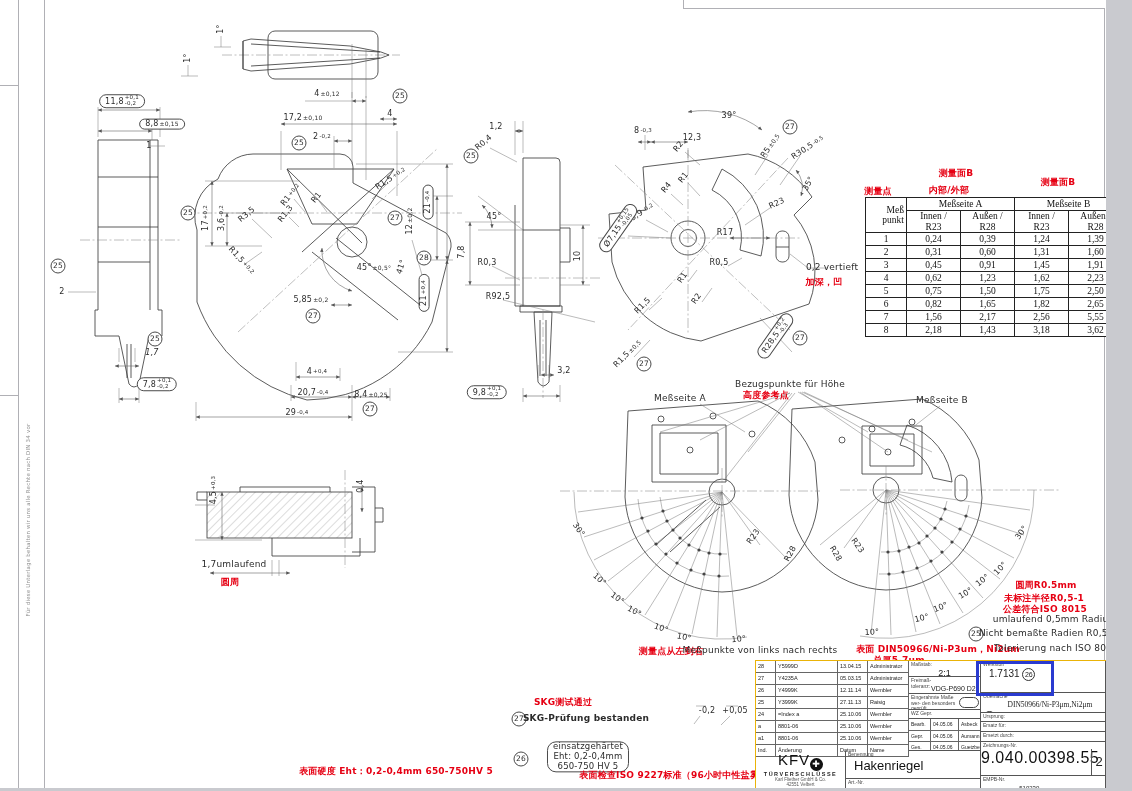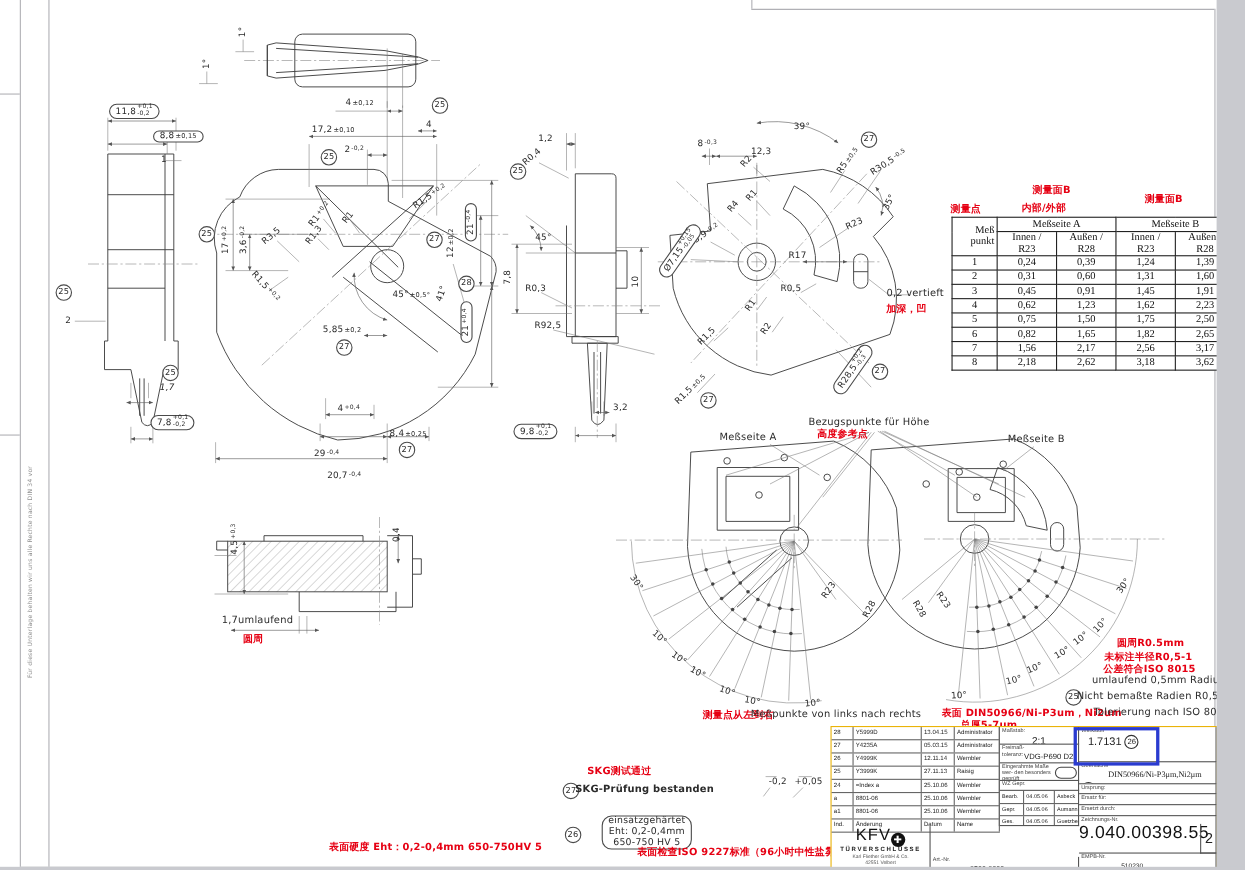--- a/index.html
+++ b/index.html
@@ -306,21 +306,21 @@
           <i></i>
         </span></div>
       <div class="ann" style="left: 311px; top: 300px; transform: translate(-50%, -50%);"><span>5,85</span><span class="t2">±0,2</span></div>
       <div class="ann circ" style="left: 313px; top: 316px; transform: translate(-50%, -50%);">
         <span>27</span>
       </div>
       <div class="ann" style="left: 317px; top: 372px; transform: translate(-50%, -50%);"><span>4</span><span class="tt">
           <i>+0,4</i>
           <i></i>
         </span></div>
-      <div class="ann" style="left: 313px; top: 393px; transform: translate(-50%, -50%); margin-top: 40px;"><span>20,7</span><span class="tt">
+      <div class="ann" style="left: 313px; top: 393px; transform: translate(-50%, -50%);"><span>20,7</span><span class="tt">
           <i></i>
           <i>-0,4</i>
         </span></div>
       <div class="ann" style="left: 371px; top: 395px; transform: translate(-50%, -50%);"><span>8,4</span><span class="t2">±0,25</span></div>
       <div class="ann circ" style="left: 370px; top: 409px; transform: translate(-50%, -50%);">
         <span>27</span>
       </div>
       <div class="ann" style="left: 297px; top: 413px; transform: translate(-50%, -50%);"><span>29</span><span class="tt">
           <i></i>
           <i>-0,4</i>
@@ -519,26 +519,26 @@
           <td>0,82</td>
           <td>1,65</td>
           <td>1,82</td>
           <td>2,65</td>
         </tr>
         <tr>
           <td>7</td>
           <td>1,56</td>
           <td>2,17</td>
           <td>2,56</td>
-          <td>3,17</td>
+          <td>5,55</td>
         </tr>
         <tr>
           <td>8</td>
           <td>2,18</td>
-          <td>2,62</td>
+          <td>1,43</td>
           <td>3,18</td>
           <td>3,62</td>
         </tr>
       </tbody>
     </table>
 
   <div id="titleblock">
     <div id="revtable">
         <div class="revrow">
           <span>28</span>
@@ -661,20 +661,24 @@
     </div>
 
     <div class="tb" style="left:0;top:90px;width:90px;height:38px;border-bottom:none;text-align:center;">
       <div style="font-size:15px;font-weight:normal;letter-spacing:1px;color:#111;">
         <span>KFV</span><span class="kfvlogo">✚</span>
       </div>
       <div style="font-size:5.5px;font-weight:bold;letter-spacing:1.5px;">TÜRVERSCHLÜSSE</div>
       <div style="font-size:4.5px;color:#555;">Karl Fliether GmbH &amp; Co.</div>
       <div style="font-size:4.5px;color:#555;">42551 Velbert</div>
     </div>
+    <div class="tb" style="left:90px;top:90px;width:135px;height:28px;">
+      <div class="lbl">Benennung</div>
+      <div style="font-size:13px;padding-left:8px;color:#111;">Hakenriegel</div>
+    </div>
     <div class="tb" style="left:90px;top:118px;width:135px;height:10px;border-bottom:none;">
       <span class="lbl" style="float:left;">Art.-Nr.</span>
       <span style="font-size:6.5px;padding-left:18px;">2500-2600</span>
     </div>
   </div>
 
   <div id="bluebox"></div>
   <div id="gutter-r"></div>
   <div id="gutter-b"></div>
 </div>

